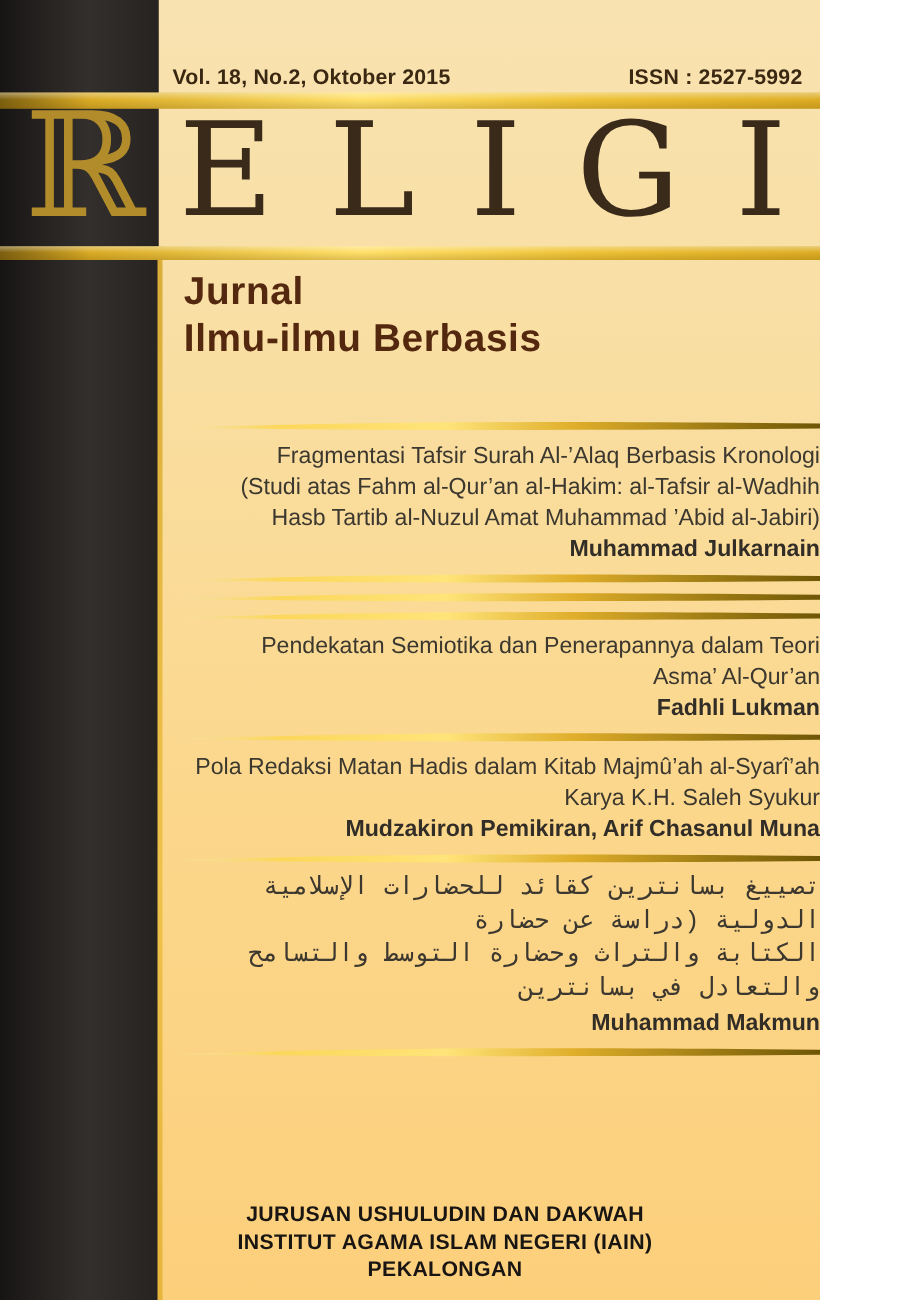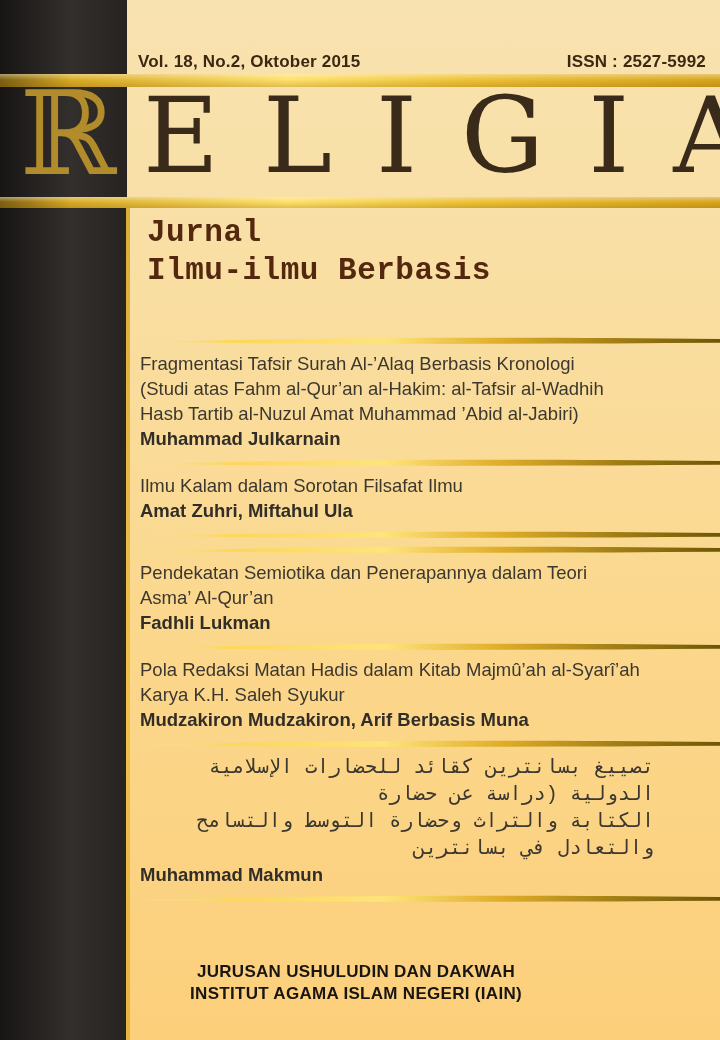--- a/index.html
+++ b/index.html
@@ -1,18 +1,18 @@
 <!DOCTYPE html>
 <html><head>
 <meta charset="utf-8">
 <style>
   html,body{margin:0;padding:0;}
   .page{
     position:relative;
-    width:720px;height:1040px;
+    width:656px;height:1040px;
     overflow:hidden;
     background:linear-gradient(180deg,#f8e2b0 0%,#f9dfa4 25%,#fbd88e 58%,#fccf7b 100%);
     font-family:"Liberation Sans",sans-serif;
   }
   
   .band{
     position:absolute;left:0;top:0;width:127px;height:1040px;
     background:linear-gradient(90deg,#171514 0%,#332f2d 55%,#262321 100%);
   }
   .band-hairline{
@@ -42,30 +42,30 @@
   }
   .m-rest{
     position:absolute;left:143px;top:84px;
     font-family:"DejaVu Serif",serif;
     font-size:104px;line-height:1;color:#3a2a19;
     letter-spacing:44px;white-space:nowrap;
   }
   
   .subtitle{
     position:absolute;left:147px;top:214px;
-    font-family:Liberation Mono, monospace;
+    font-family:Liberation Sans, sans-serif;
     font-weight:bold;font-size:31px;line-height:38px;color:#54280f;
     letter-spacing:.5px;
   }
   
   .articles{position:absolute;left:140px;right:0;top:336px;}
   .sep{height:9px;margin:0 0 6px 0;}
   .sep svg{display:block;width:100%;height:9px;}
   .article{
-    padding-right:66px;margin:0 0 7px 0;
+    text-align:right;margin:0 0 7px 0;
     font-size:18.5px;line-height:25px;color:#3c382f;
   }
   .article .i{}
   .article .a{font-weight:bold;color:#322e27;}
   .article .ar{font-family:Liberation Mono, monospace;font-size:20px;line-height:27px;}
   
   .footer{
     position:absolute;left:0;top:961px;width:712px;
     text-align:center;font-weight:bold;font-size:17px;line-height:22px;
     color:#181512;letter-spacing:.3px;
@@ -122,24 +122,20 @@
       <div class="i">(Studi atas Fahm al-Qur’an al-Hakim: al-Tafsir al-Wadhih</div>
       <div class="i">Hasb Tartib al-Nuzul Amat Muhammad ’Abid al-Jabiri)</div>
       <div class="a">Muhammad Julkarnain</div>
     </div>
 
     <div class="sep">
       <svg viewBox="0 0 580 10" preserveAspectRatio="none">
           <path fill="url(#gsep)" d="M0,6.8 C180,1.2 360,0.8 580,3.2 L580,7.6 C360,9.4 150,9.2 0,6.8 Z"></path>
         </svg>
     </div>
-    <div class="article">
-      <div>Ilmu Kalam dalam Sorotan Filsafat Ilmu</div>
-      <div class="a">Amat Zuhri, Miftahul Ula</div>
-    </div>
 
     <div class="sep">
       <svg viewBox="0 0 580 10" preserveAspectRatio="none">
           <path fill="url(#gsep)" d="M0,6.8 C180,1.2 360,0.8 580,3.2 L580,7.6 C360,9.4 150,9.2 0,6.8 Z"></path>
         </svg>
     </div>
 
     <div class="sep">
       <svg viewBox="0 0 580 10" preserveAspectRatio="none">
           <path fill="url(#gsep)" d="M0,6.8 C180,1.2 360,0.8 580,3.2 L580,7.6 C360,9.4 150,9.2 0,6.8 Z"></path>
@@ -152,21 +148,21 @@
     </div>
 
     <div class="sep">
       <svg viewBox="0 0 580 10" preserveAspectRatio="none">
           <path fill="url(#gsep)" d="M0,6.8 C180,1.2 360,0.8 580,3.2 L580,7.6 C360,9.4 150,9.2 0,6.8 Z"></path>
         </svg>
     </div>
     <div class="article">
       <div>Pola Redaksi Matan Hadis dalam Kitab Majmû’ah al-Syarî’ah</div>
       <div>Karya K.H. Saleh Syukur</div>
-      <div class="a">Mudzakiron Mudzakiron, Arif Berbasis Muna</div>
+      <div class="a">Mudzakiron Pemikiran, Arif Chasanul Muna</div>
     </div>
 
     <div class="sep">
       <svg viewBox="0 0 580 10" preserveAspectRatio="none">
           <path fill="url(#gsep)" d="M0,6.8 C180,1.2 360,0.8 580,3.2 L580,7.6 C360,9.4 150,9.2 0,6.8 Z"></path>
         </svg>
     </div>
     <div class="article">
       <div class="ar" dir="rtl">تصييغ بسانترين كقائد للحضارات الإسلامية الدولية (دراسة عن حضارة</div>
       <div class="ar" dir="rtl">الكتابة والتراث وحضارة التوسط والتسامح والتعادل في بسانترين</div>
@@ -177,15 +173,16 @@
       <svg viewBox="0 0 580 10" preserveAspectRatio="none">
           <path fill="url(#gsep)" d="M0,6.8 C180,1.2 360,0.8 580,3.2 L580,7.6 C360,9.4 150,9.2 0,6.8 Z"></path>
         </svg>
     </div>
 
   </div>
 
   <div class="footer">
     <div>JURUSAN USHULUDIN DAN DAKWAH</div>
     <div>INSTITUT AGAMA ISLAM NEGERI (IAIN)</div>
+    <div>PEKALONGAN</div>
   </div>
 
 </div>
 
 </body></html>

